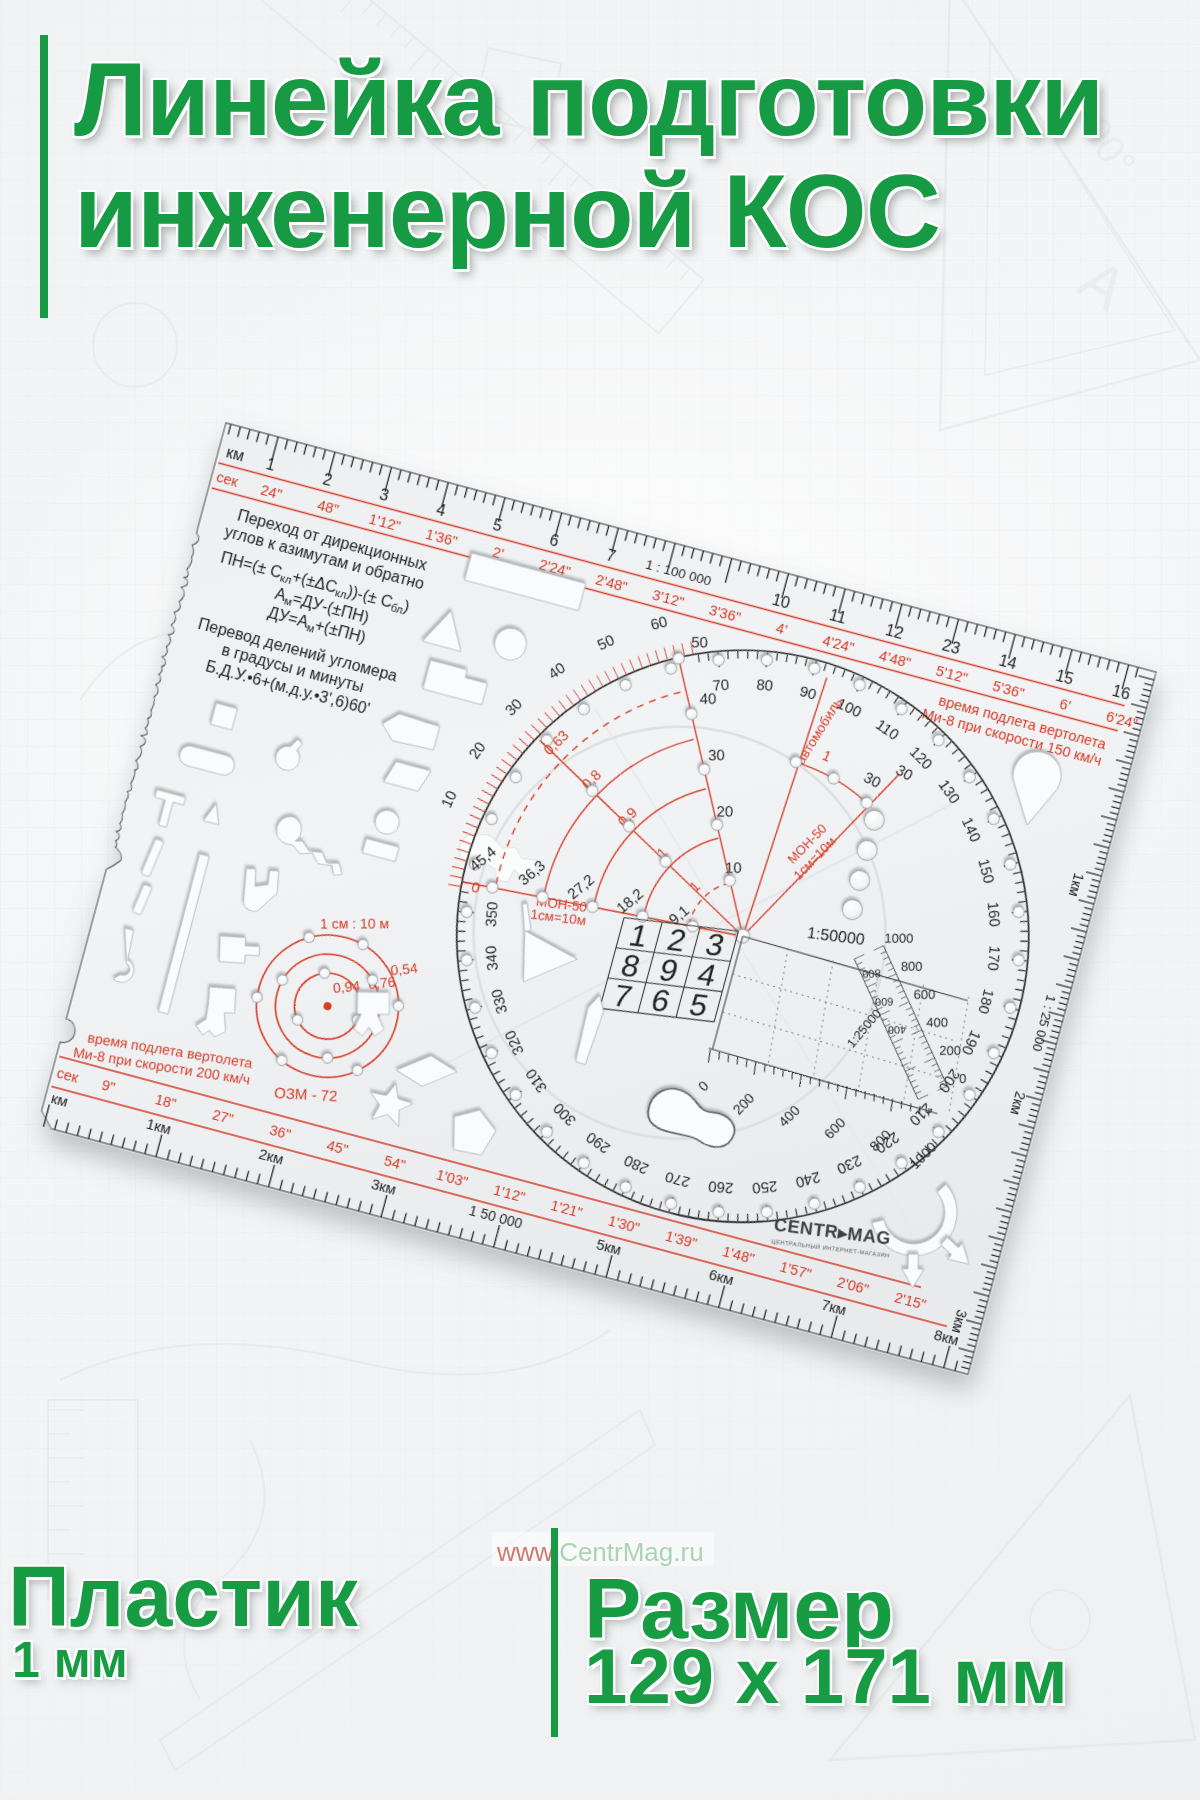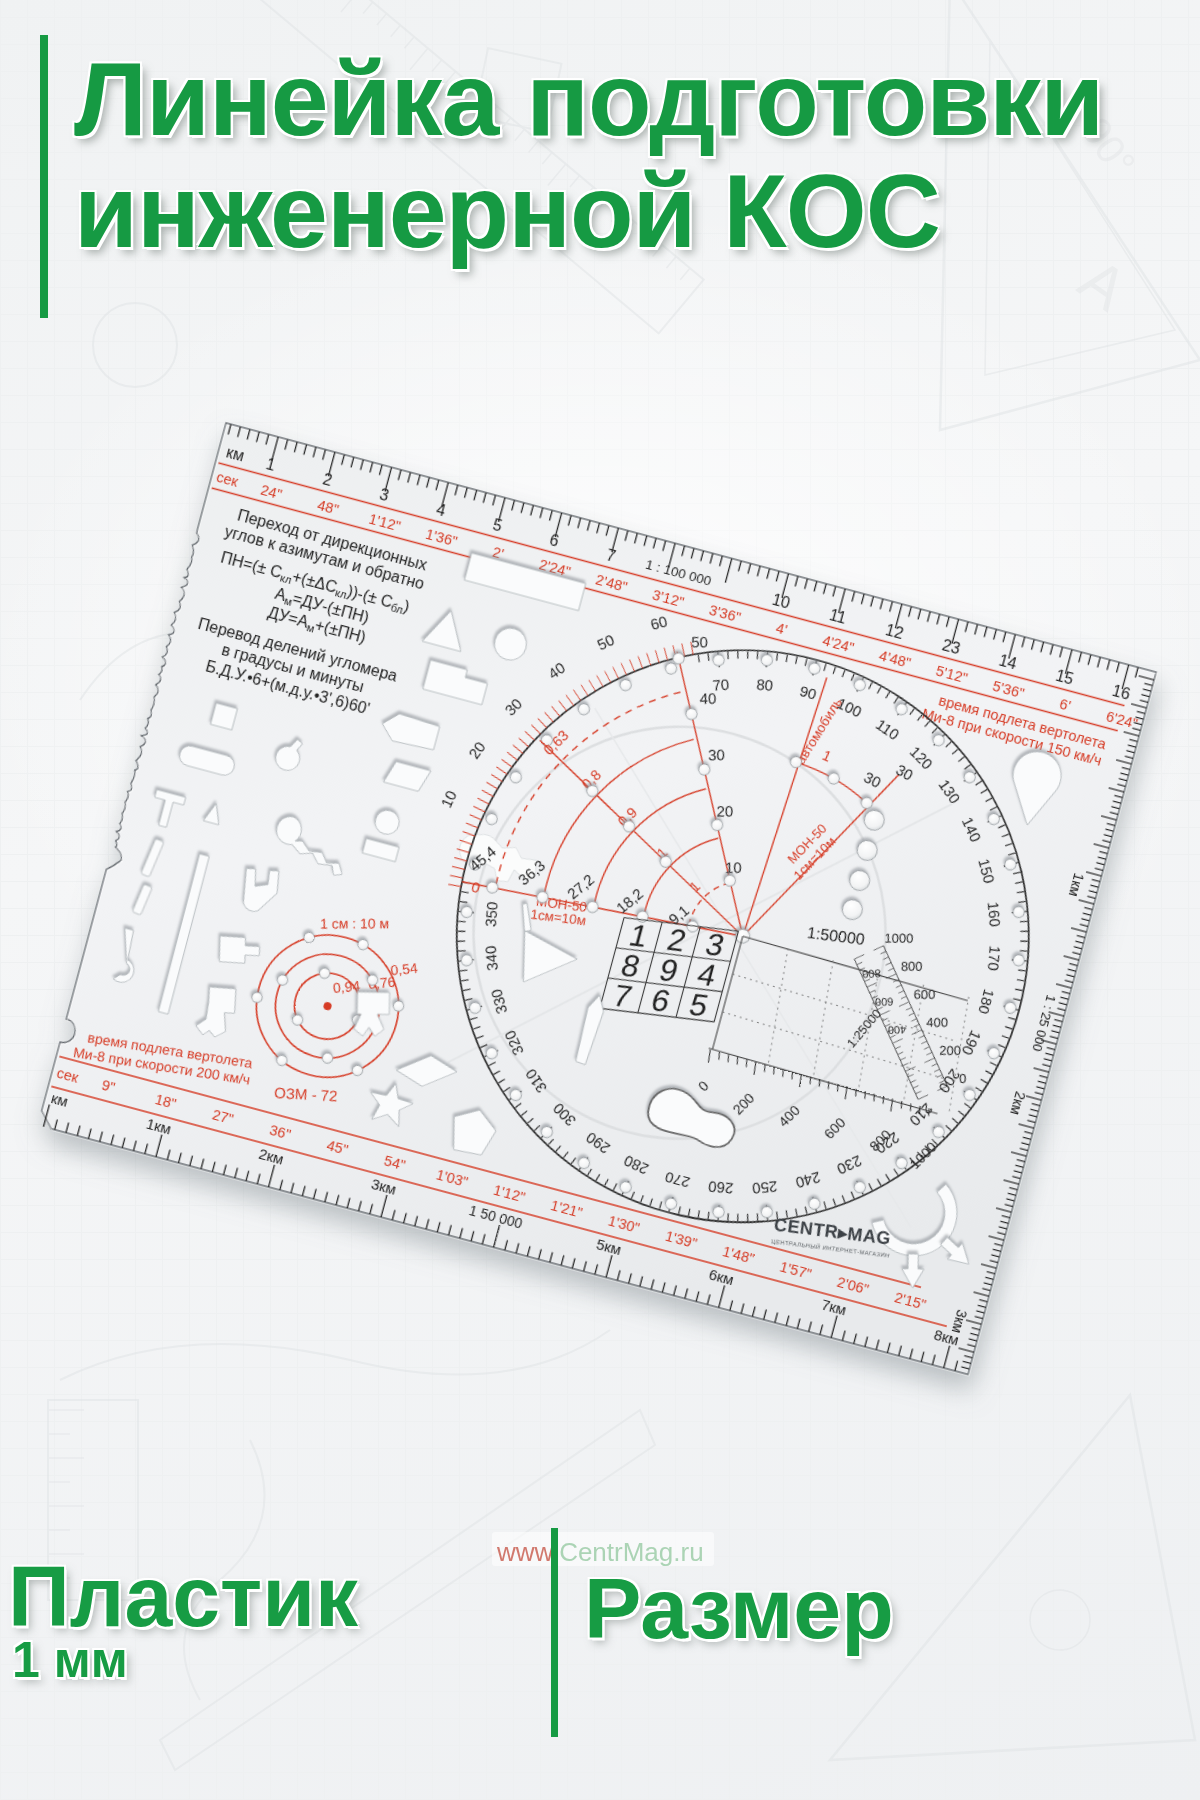--- a/index.html
+++ b/index.html
@@ -1109,13 +1109,14 @@
 <span style="color:rgba(204,106,94,0.9)">www.</span><span style="color:rgba(158,204,168,0.85)">CentrMag.ru</span></div>
 
 <div style="position:absolute;left:551px;top:1528px;width:7px;height:209px;background:#169a43"></div>
 
 <div class="big" style="left:0;top:1547px;width:530px;text-align:left;margin-left:8px;">Пластик</div>
 
 <div class="big" style="left:12px;top:1631px;width:530px;text-align:left;font-size:50px;">1 мм</div>
 
 <div class="big" style="left:584px;top:1547px;margin-top:12px;">Размер</div>
 
+<div class="big" style="left:584px;top:1631px;font-size:78px;">129 x 171 мм</div>
 </div>
 
 </body></html>

